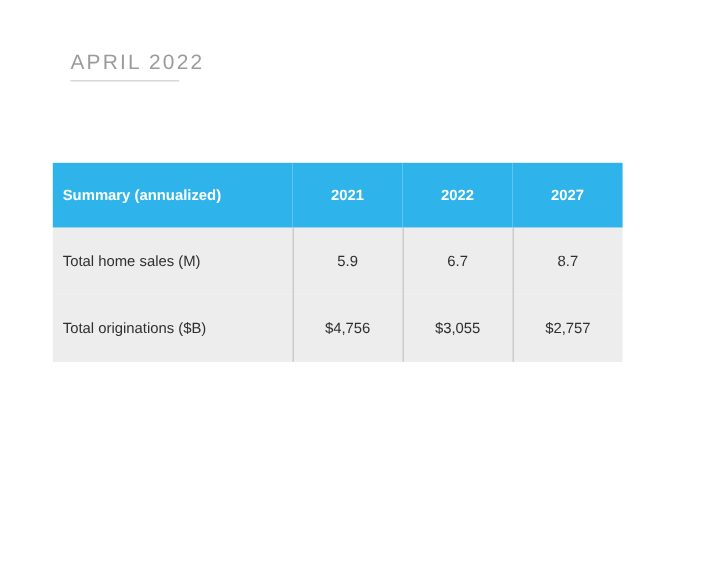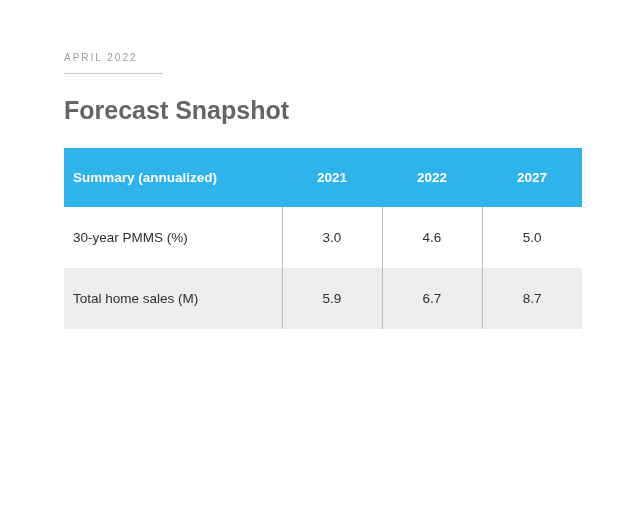--- a/index.html
+++ b/index.html
@@ -21,21 +21,21 @@
     background: #ffffff;
   }
 
   
   .eyebrow-wrap {
     position: absolute;
     left: 64px;
     top: 50px;
   }
   .eyebrow {
-    font-size: 10px;
+    font-size: 19px;
     letter-spacing: 2.0px;
     color: #9b9b9b;
     font-weight: 400;
     line-height: 16px;
     white-space: nowrap;
   }
   .eyebrow-rule {
     margin-top: 7px;
     width: 99px;
     height: 1px;
@@ -50,21 +50,21 @@
     font-weight: 600;
     color: #656565;
     line-height: 32px;
     letter-spacing: 0px;
     white-space: nowrap;
   }
 
   
   .table {
     position: absolute;
-    left: 64px;
+    left: 48px;
     top: 148px;
     width: 518px;
     border-collapse: collapse;
     table-layout: fixed;
   }
   .table col.c-label { width: 218px; }
   .table col.c-year  { width: 100px; }
 
   .table thead th {
     background: #2eb3ea;
@@ -107,46 +107,45 @@
 </head>
 <body>
 
 <div class="page">
 
   <div class="eyebrow-wrap">
     <div class="eyebrow">APRIL 2022</div>
     <div class="eyebrow-rule"></div>
   </div>
 
-  <div class="page-title">Forecast Snapshot</div>
 
   <table class="table">
     <colgroup>
       <col class="c-label">
       <col class="c-year">
       <col class="c-year">
       <col class="c-year">
     </colgroup>
     <thead>
       <tr>
         <th class="label-head">Summary (annualized)</th>
         <th class="year-head">2021</th>
         <th class="year-head">2022</th>
         <th class="year-head">2027</th>
       </tr>
     </thead>
     <tbody>
-      <tr>
-        <td class="label-cell">30-year PMMS (%)</td>
-        <td class="value-cell">3.0</td>
-        <td class="value-cell">4.6</td>
-        <td class="value-cell">5.0</td>
-      </tr>
       <tr class="shaded">
         <td class="label-cell">Total home sales (M)</td>
         <td class="value-cell">5.9</td>
         <td class="value-cell">6.7</td>
         <td class="value-cell">8.7</td>
+      </tr>
+      <tr class="shaded">
+        <td class="label-cell">Total originations ($B)</td>
+        <td class="value-cell">$4,756</td>
+        <td class="value-cell">$3,055</td>
+        <td class="value-cell">$2,757</td>
       </tr>
     </tbody>
   </table>
 
 </div>
 
 </body></html>

